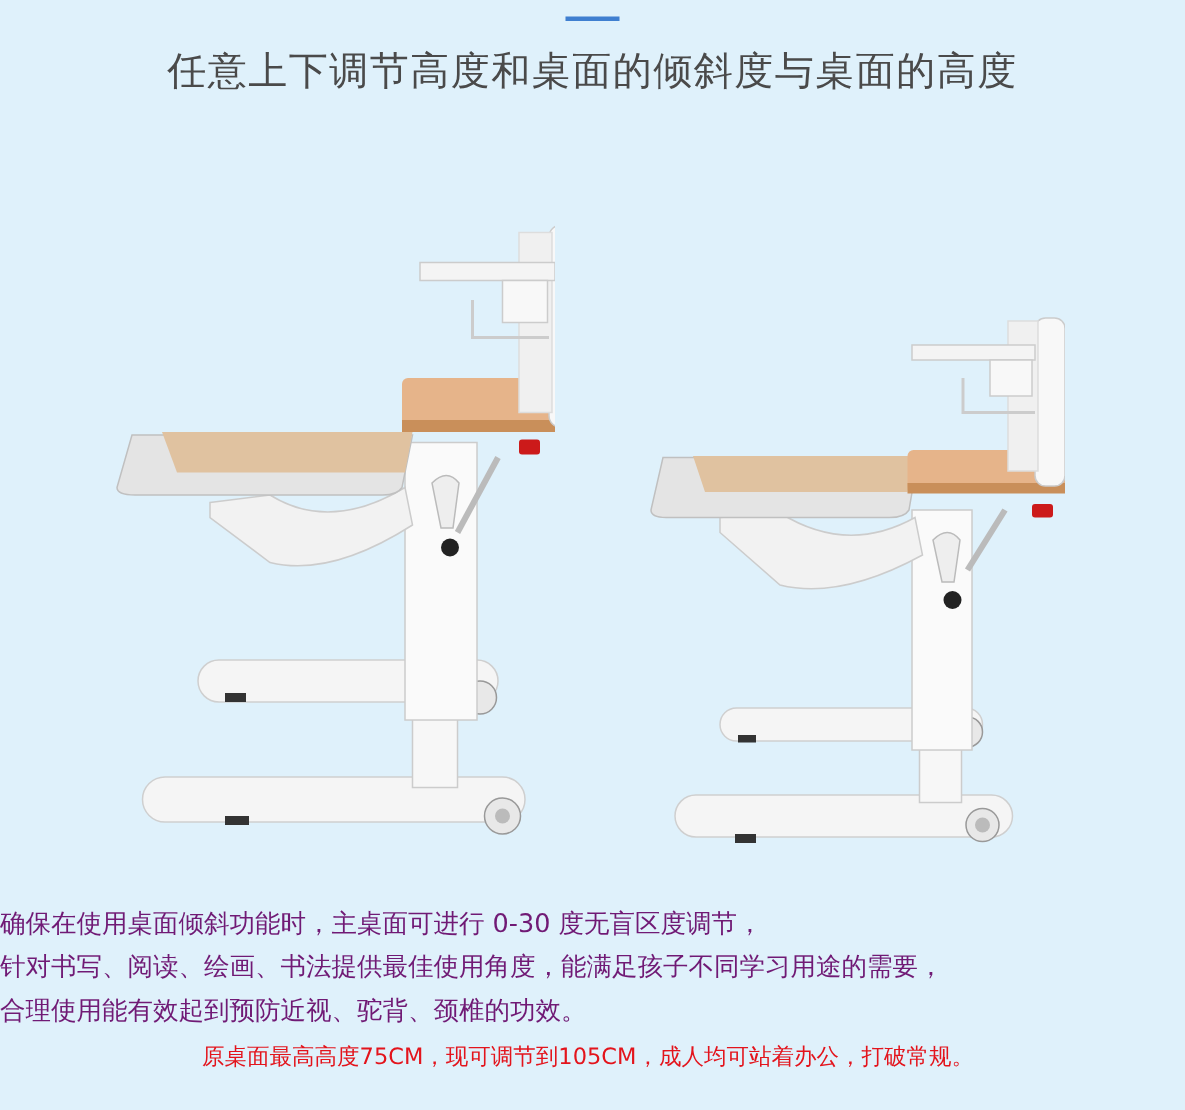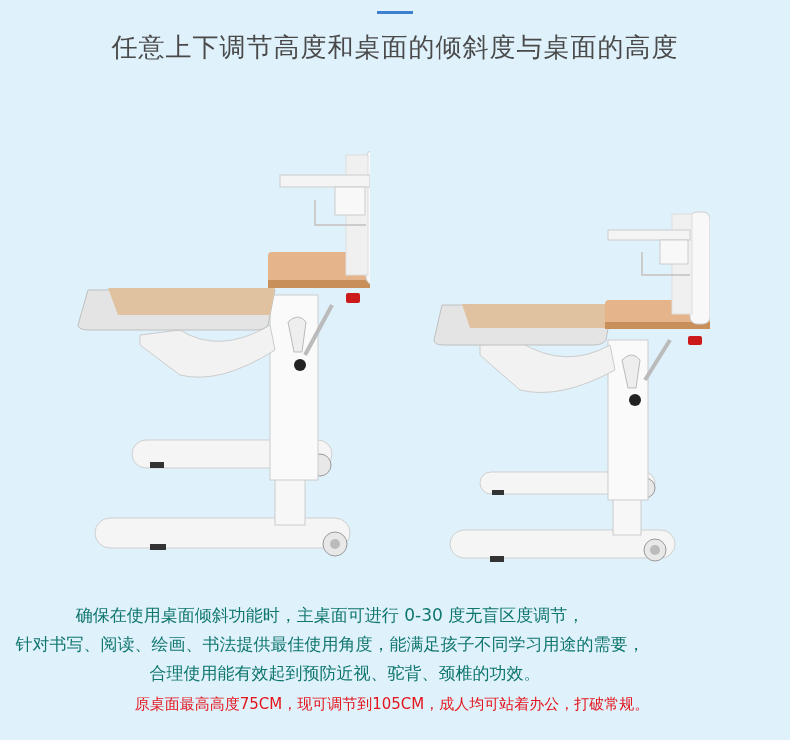--- a/index.html
+++ b/index.html
@@ -1,20 +1,20 @@
 <!DOCTYPE html>
 <html><head>
 <meta charset="utf-8">
 <style>
   html,body{margin:0;padding:0;}
   body{width:790px;height:740px;background:#dff1fb;overflow:hidden;position:relative;font-family:"DejaVu Sans","Liberation Sans",sans-serif;}
   .top-bar{position:absolute;left:377px;top:11px;width:36px;height:3px;background:#3f7fd0;}
   .title{position:absolute;left:0;top:30px;width:790px;text-align:center;font-size:26px;color:#4a4a4a;letter-spacing:1px;}
-  .desc{position:absolute;left:0;width:660px;text-align:center;font-size:17px;color:#0f766e;}
-  .d1{top:604px;} .d2{top:633px;font-family:Liberation Serif, serif;} .d3{top:662px;padding-left:15px;}
+  .desc{position:absolute;left:0;width:660px;text-align:left;font-size:17px;color:#701a75;}
+  .d1{top:604px;} .d2{top:633px;font-family:Liberation Serif, serif;} .d3{top:662px;}
   .red{position:absolute;left:0;top:695px;width:784px;text-align:center;font-size:15px;color:#e3141c;}
   .desk{position:absolute;}
   svg{display:block;}
 </style>
 </head>
 <body>
 
 <div class="top-bar"></div>
 <div class="title">任意上下调节高度和桌面的倾斜度与桌面的高度</div>
 

